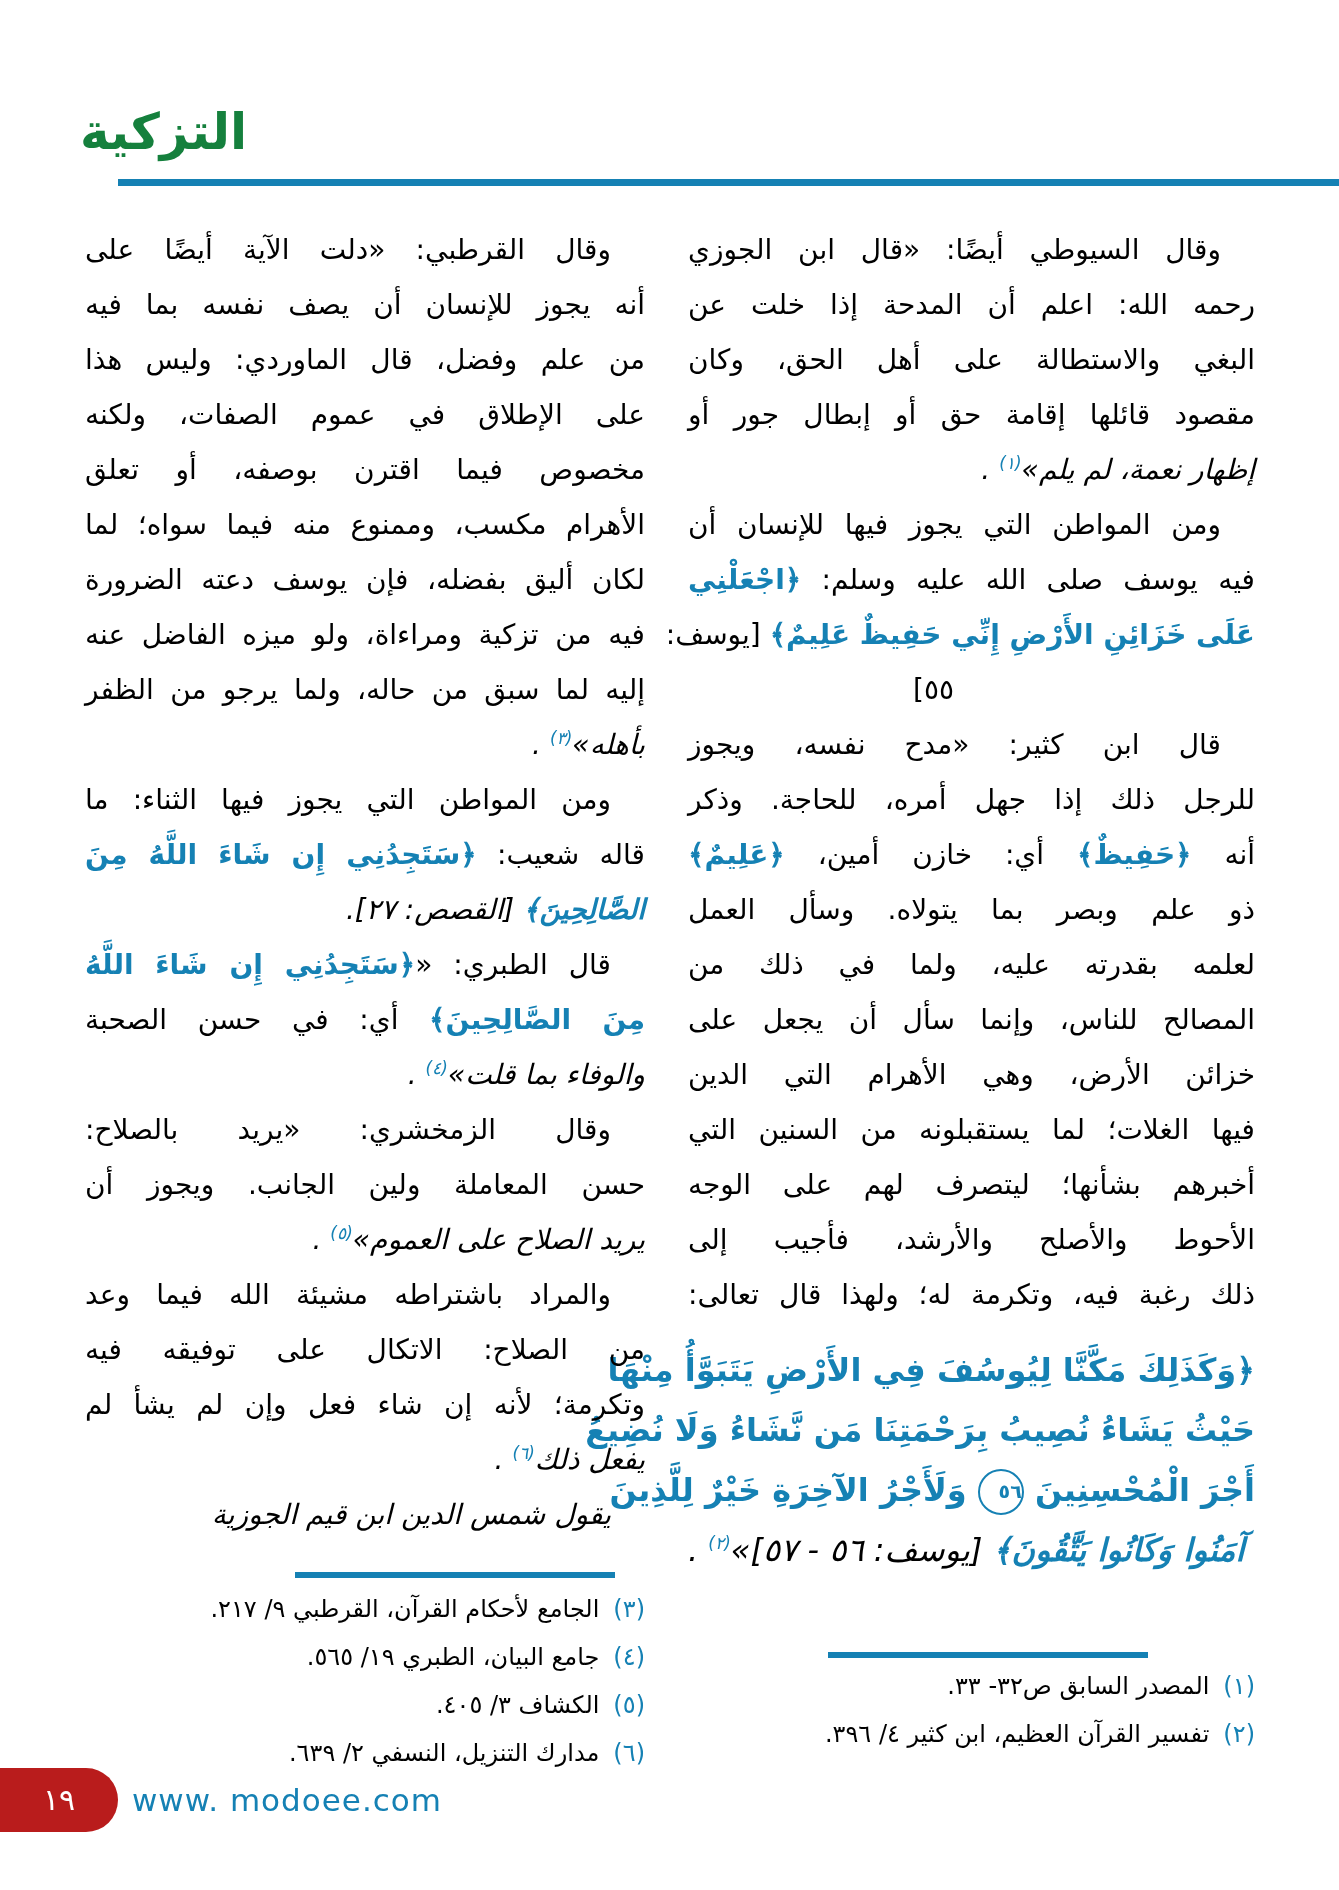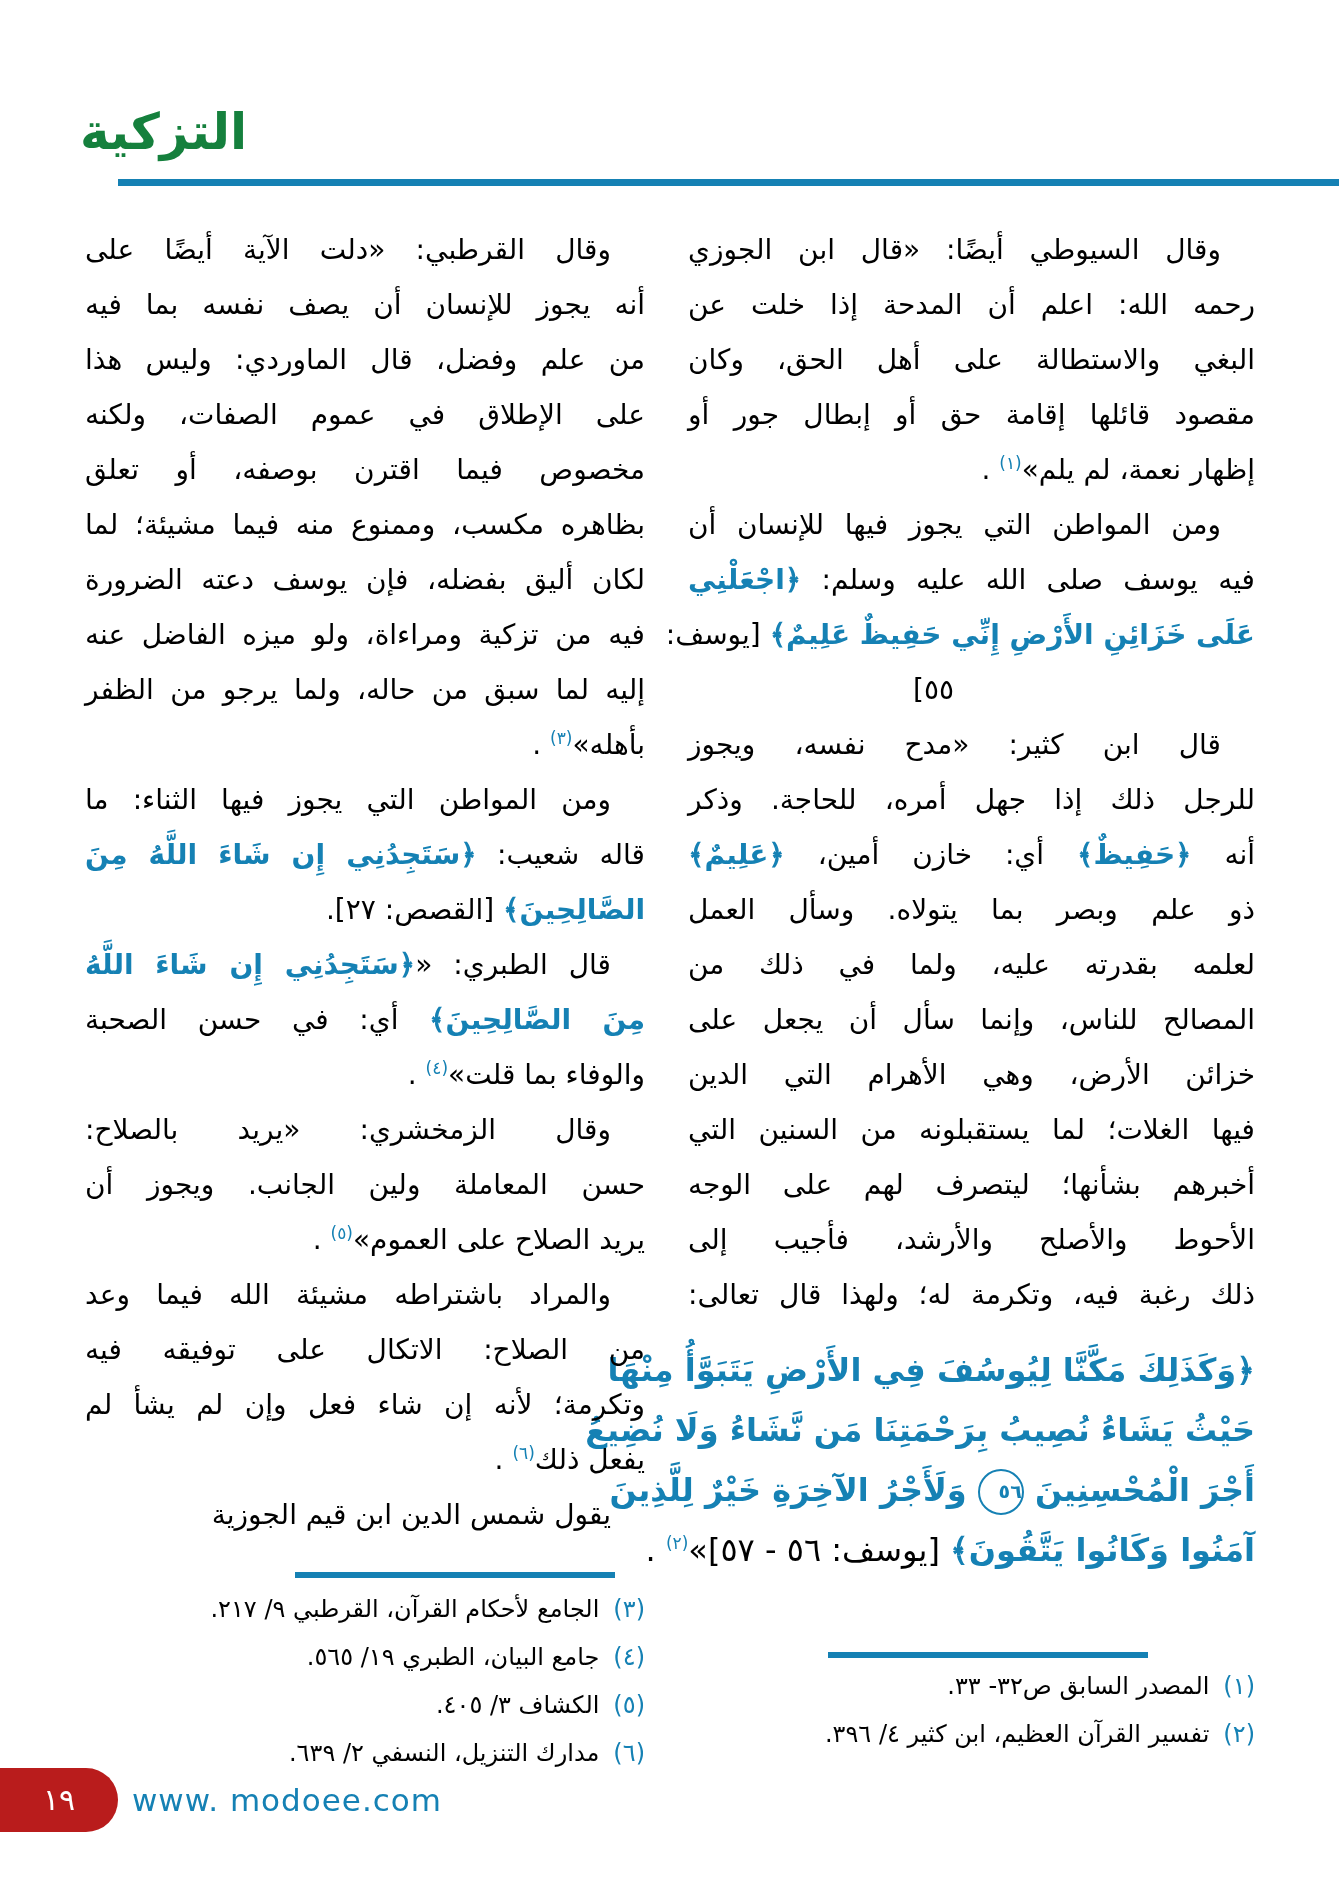--- a/index.html
+++ b/index.html
@@ -17,24 +17,24 @@
   }
   
   .col{position:absolute;top:222px;direction:rtl;}
   #col-right{left:688px;width:567px;}
   #col-left{left:85px;width:560px;}
   .line{
     height:55px;line-height:55px;font-size:28px;color:#000;
     text-align:justify;text-align-last:justify;white-space:nowrap;
   }
   .line.ind{text-indent:34px;}
-  .line.e{text-align:right;text-align-last:auto;white-space:normal;}
+  .line.e{text-align:right;text-align-last:auto;white-space:normal;font-style:italic;}
   .line.l55{text-align:left;text-align-last:left;padding-left:225px;}
   .line.v,.line.ve{height:60px;line-height:60px;font-size:32px;}
-  .line.ve{text-align:left;text-align-last:auto;}
+  .line.ve{text-align:left;text-align-last:auto;font-style:italic;}
   .sg-b{color:#000;}
   .sg-q{color:#1581b4;font-weight:700;}
   .sg-s{color:#1581b4;font-size:17px;vertical-align:super;line-height:0;font-weight:400;}
   .sg-a{
     display:inline-block;width:42px;height:42px;border:2px solid #1581b4;border-radius:50%;
     font-size:19px;line-height:40px;text-align:center;color:#1581b4;vertical-align:middle;
     font-weight:700;text-indent:0;
   }
   
   .fn-rule{position:absolute;height:6px;background:#1581b4;}
@@ -90,21 +90,21 @@
       <div class="line v"><span class="sg-q">حَيْثُ يَشَاءُ نُصِيبُ بِرَحْمَتِنَا مَن نَّشَاءُ وَلَا نُضِيعُ</span></div>
       <div class="line v"><span class="sg-q">أَجْرَ الْمُحْسِنِينَ </span><span class="sg-a">٥٦</span><span class="sg-q"> وَلَأَجْرُ الآخِرَةِ خَيْرٌ لِلَّذِينَ</span></div>
       <div class="line ve"><span class="sg-q">آمَنُوا وَكَانُوا يَتَّقُونَ﴾</span><span class="sg-b"> [يوسف: ٥٦ - ٥٧]»</span><span class="sg-s">(٢)</span><span class="sg-b"> .</span></div>
     </div>
   <div id="col-left" class="col">
       <div class="line ind"><span class="sg-b">وقال القرطبي: «دلت الآية أيضًا على</span></div>
       <div class="line"><span class="sg-b">أنه يجوز للإنسان أن يصف نفسه بما فيه</span></div>
       <div class="line"><span class="sg-b">من علم وفضل، قال الماوردي: وليس هذا</span></div>
       <div class="line"><span class="sg-b">على الإطلاق في عموم الصفات، ولكنه</span></div>
       <div class="line"><span class="sg-b">مخصوص فيما اقترن بوصفه، أو تعلق</span></div>
-      <div class="line"><span class="sg-b">بظاهره مكسب، وممنوع منه فيما مشيئة؛ لما</span></div>
+      <div class="line"><span class="sg-b">الأهرام مكسب، وممنوع منه فيما سواه؛ لما</span></div>
       <div class="line"><span class="sg-b">لكان أليق بفضله، فإن يوسف دعته الضرورة</span></div>
       <div class="line"><span class="sg-b">فيه من تزكية ومراءاة، ولو ميزه الفاضل عنه</span></div>
       <div class="line"><span class="sg-b">إليه لما سبق من حاله، ولما يرجو من الظفر</span></div>
       <div class="line e"><span class="sg-b">بأهله»</span><span class="sg-s">(٣)</span><span class="sg-b"> .</span></div>
       <div class="line ind"><span class="sg-b">ومن المواطن التي يجوز فيها الثناء: ما</span></div>
       <div class="line"><span class="sg-b">قاله شعيب: </span><span class="sg-q">﴿سَتَجِدُنِي إِن شَاءَ اللَّهُ مِنَ</span></div>
       <div class="line e"><span class="sg-q">الصَّالِحِينَ﴾</span><span class="sg-b"> [القصص: ٢٧].</span></div>
       <div class="line ind"><span class="sg-b">قال الطبري: «</span><span class="sg-q">﴿سَتَجِدُنِي إِن شَاءَ اللَّهُ</span></div>
       <div class="line"><span class="sg-q">مِنَ الصَّالِحِينَ﴾</span><span class="sg-b"> أي: في حسن الصحبة</span></div>
       <div class="line e"><span class="sg-b">والوفاء بما قلت»</span><span class="sg-s">(٤)</span><span class="sg-b"> .</span></div>

